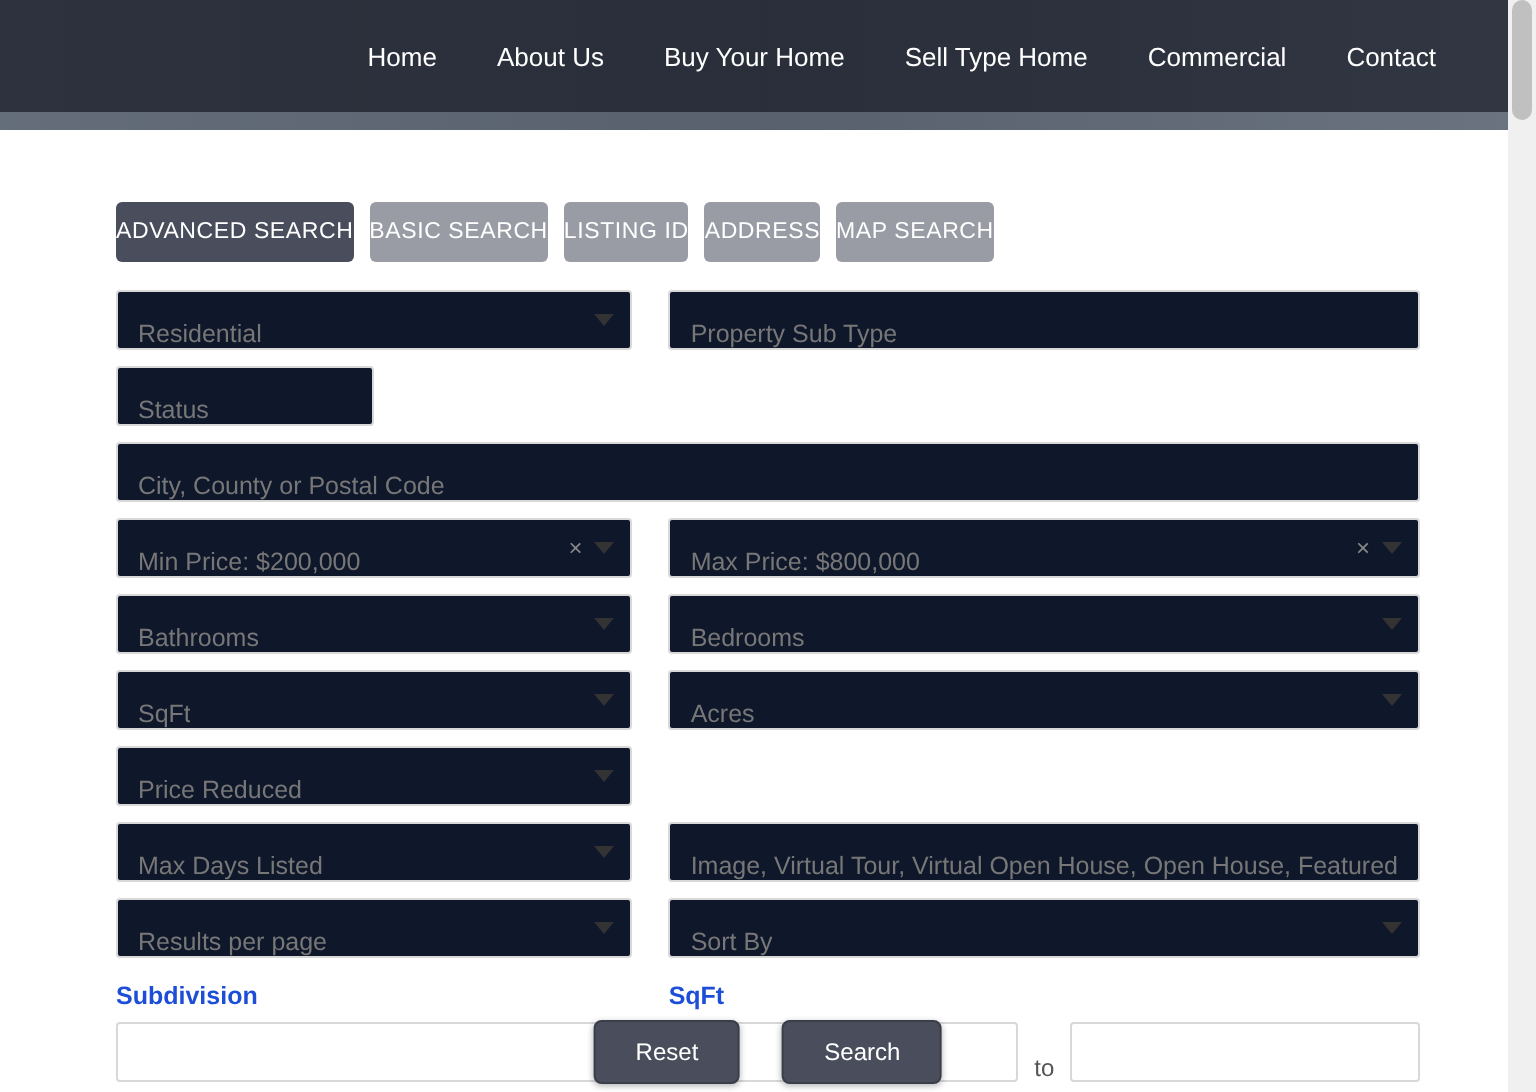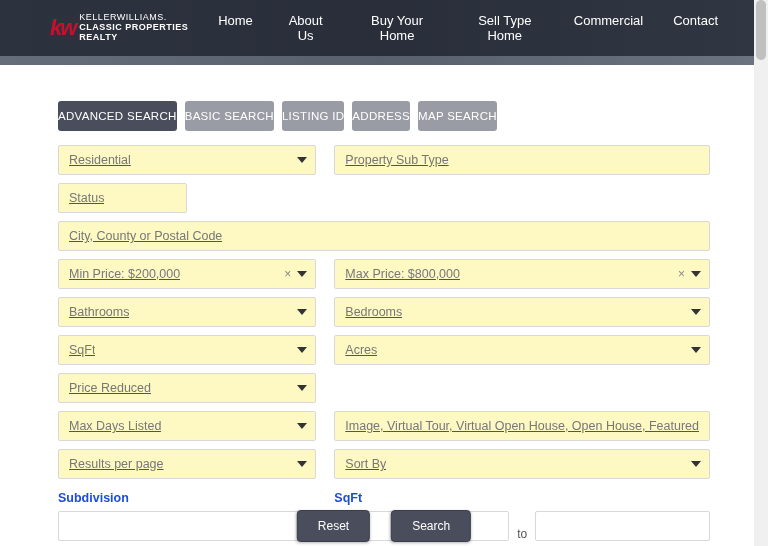--- a/index.html
+++ b/index.html
@@ -14,47 +14,40 @@
 .logo-text .line1 { font-weight: 400; }
 .logo-text .line2 { font-weight: 700; }
 .nav { display: flex; gap: 30px; margin-left: auto; }
 .nav a { color: #fff; text-decoration: none; font-size: 13px; text-align: center; }
 .hero-bg { height: 9px; background: linear-gradient(rgba(60,70,85,0.6),rgba(60,70,85,0.6)), linear-gradient(90deg,#a0a8b0,#808890,#b0b8c0); }
 .content { padding: 36px 58px 20px 58px; }
 .tabs { display: flex; gap: 8px; margin-bottom: 14px; }
 .tab { padding: 9px 0; background: #9a9ca5; color: #fff; font-size: 11.5px; letter-spacing: 0.3px; border-radius: 3px; cursor: pointer; }
 .tab.active { background: #4a4e5c; }
 .form-grid { display: grid; grid-template-columns: 1fr 1fr; gap: 8px 18px; }
-.field { position: relative; border: 1px solid #d8d8d8; background: #fef9c3; height: 30px; display: flex; align-items: center; padding: 0 10px; border-radius: 2px; text-decoration: underline; }
+.field { position: relative; border: 1px solid #d8d8d8; background: #0f172a; height: 30px; display: flex; align-items: flex-end; padding: 0 10px; border-radius: 2px; }
 .field-text { color: #777; font-size: 12.5px; white-space: nowrap; overflow: hidden; text-overflow: ellipsis; }
 .caret { position: absolute; right: 8px; top: 50%; transform: translateY(-50%); width: 0; height: 0; border-left: 5px solid transparent; border-right: 5px solid transparent; border-top: 6px solid #333; }
 .clear-x { position: absolute; right: 24px; top: 50%; transform: translateY(-50%); font-size: 12px; color: #888; }
 .full { grid-column: 1 / 3; }
 .half-left { grid-column: 1 / 2; width: 50%; }
 .label { font-size: 12.5px; font-weight: 700; color: #1d4ed8; margin-top: 4px; margin-bottom: 2px; }
 .text-input { border: 1px solid #d8d8d8; height: 30px; border-radius: 2px; background: #fff; }
 .range-row { display: flex; align-items: flex-end; gap: 8px; }
 .range-row .text-input { flex: 1; }
 .range-to { font-size: 12px; color: #555; }
 .bottom-buttons { position: absolute; left: 50%; transform: translateX(-50%); bottom: 4px; display: flex; gap: 21px; }
 .btn { padding: 8px 20px; border-radius: 4px; border: 1px solid #3a3e4a; background: #4a4e5c; color: #fff; font-size: 12px; cursor: pointer; box-shadow: 0 1px 3px rgba(0,0,0,0.3); }
 .col-stack { display: flex; flex-direction: column; gap: 4px; }
 </style>
 </head>
 <body>
 
 <div class="viewport">
   <div class="header">
-    <div class="logo">
-      <span class="logo-kw">kw</span>
-      <div class="logo-text">
-        <div class="line1">KELLERWILLIAMS.</div>
-        <div class="line2">CLASSIC PROPERTIES REALTY</div>
-      </div>
-    </div>
     <nav class="nav">
       <a>Home</a>
       <a>About Us</a>
       <a>Buy Your Home</a>
       <a>Sell Type Home</a>
       <a>Commercial</a>
       <a>Contact</a>
     </nav>
   </div>
   <div class="hero-bg"></div>

